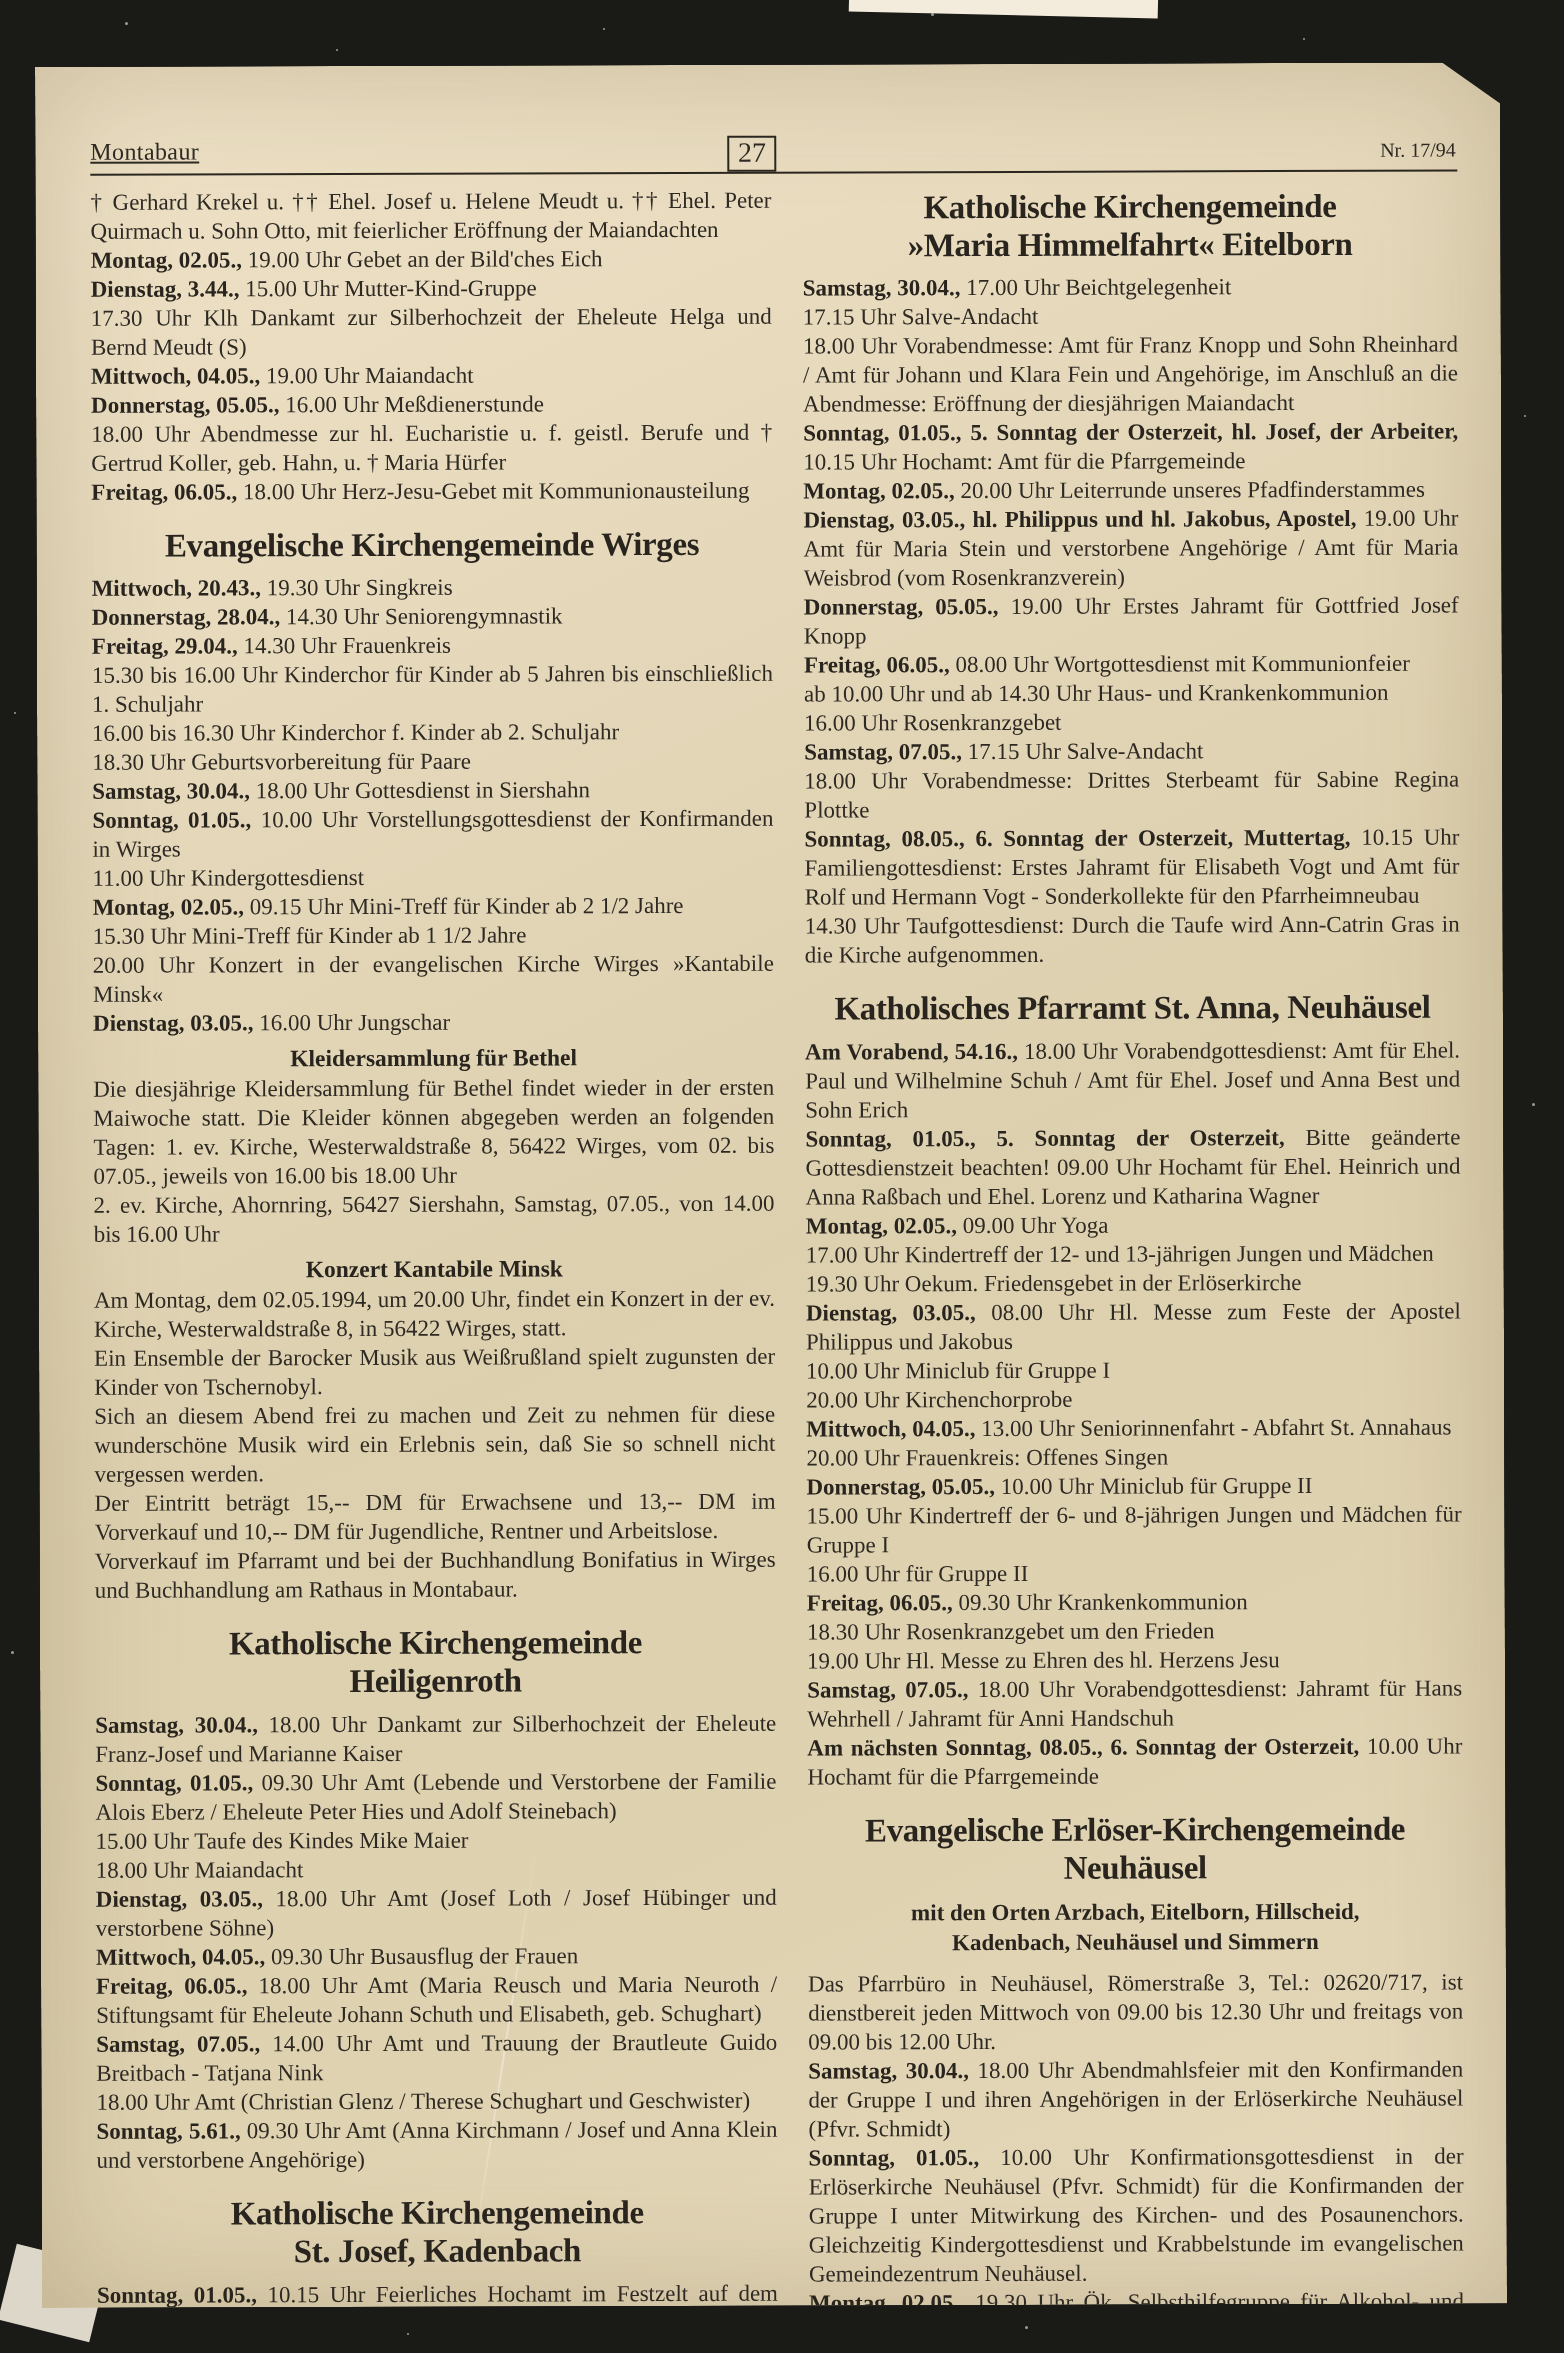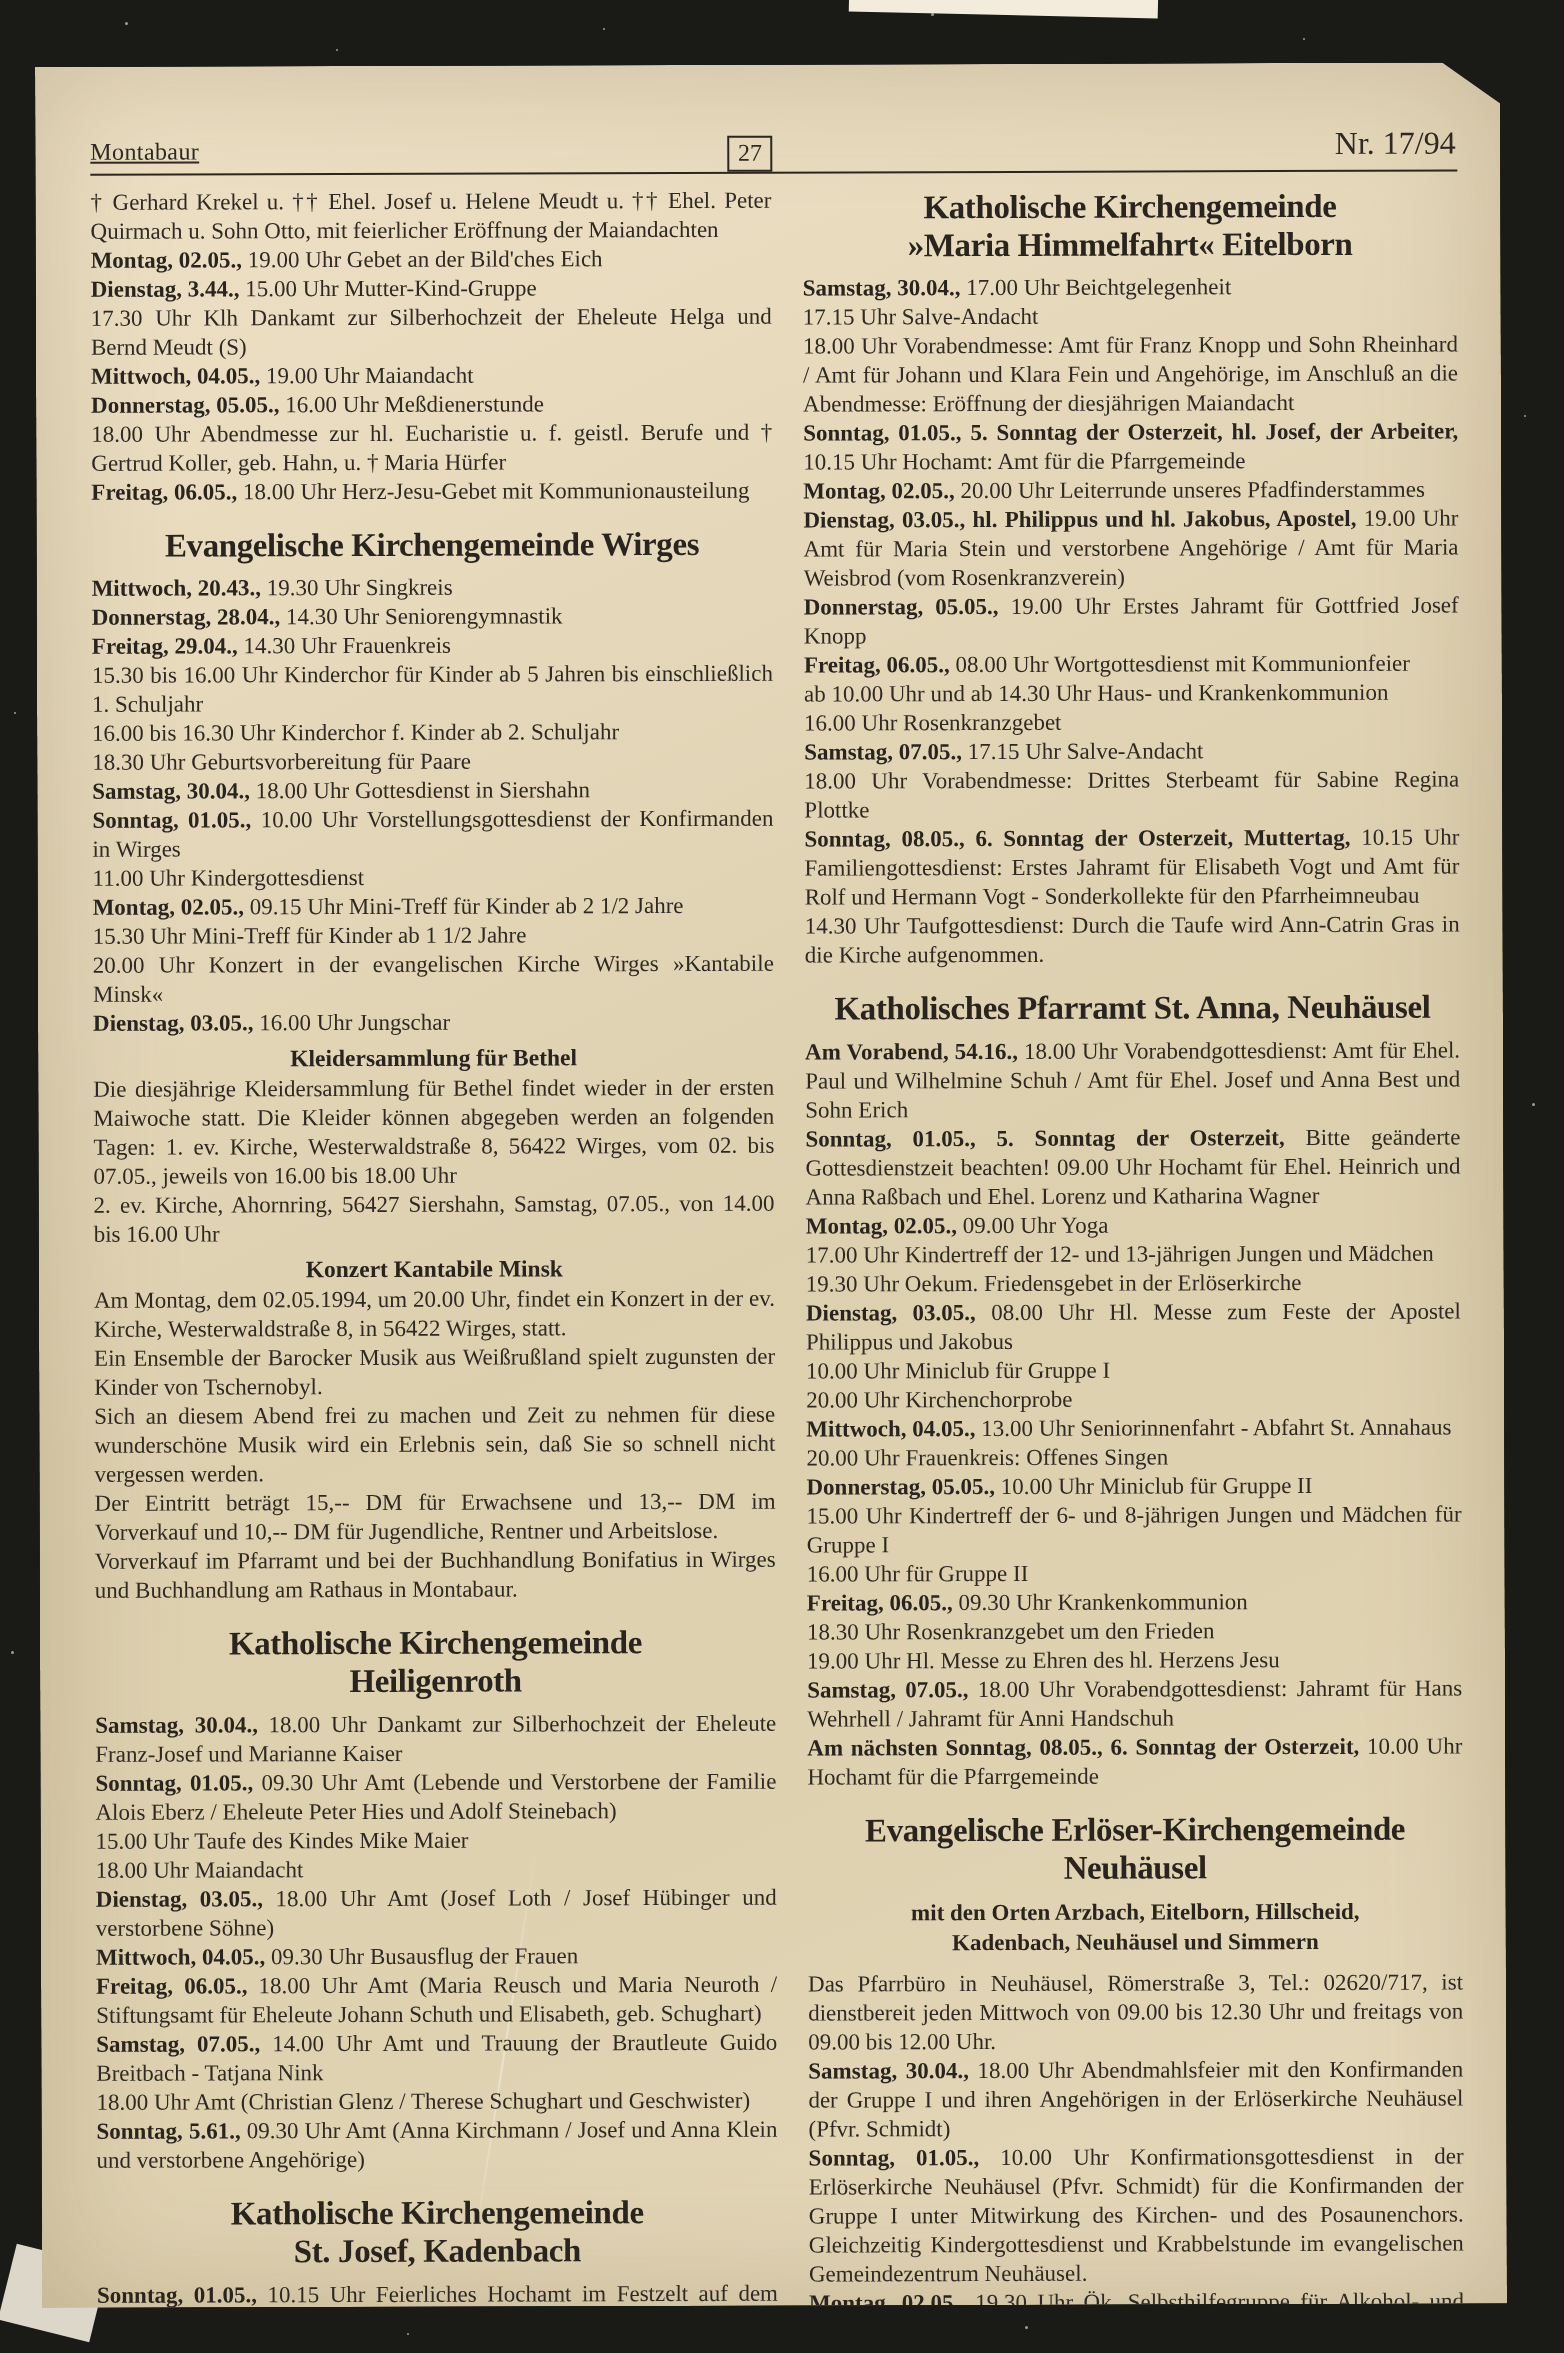--- a/index.html
+++ b/index.html
@@ -56,27 +56,27 @@
     width: 1367px;
     color: #2e2a23;
   }
   .page-header { position: relative; height: 109px; }
   .page-header .place {
     position: absolute; left: 0; bottom: 10.2px;
     font-size: 24px; letter-spacing: 0.4px; text-decoration: underline;
   }
   .page-header .issue {
     position: absolute; right: 1.6px; bottom: 10.2px;
-    font-size: 32px;
+    font-size: 20px;
   }
   .pagenum-box {
     position: absolute; left: 637px; bottom: 2.3px;
     border: 2.3px solid #2b2620;
     padding: 0.8px 8.6px 3.1px 8.6px;
-    font-size: 24px;
+    font-size: 28px;
     line-height: 28px;
   }
   .rule {
     position: absolute; left: 0; right: 0; bottom: 0;
     height: 2.3px; background: #2b2620;
   }
   .columns {
     display: flex;
     gap: 31px;
     padding-top: 11.7px;

